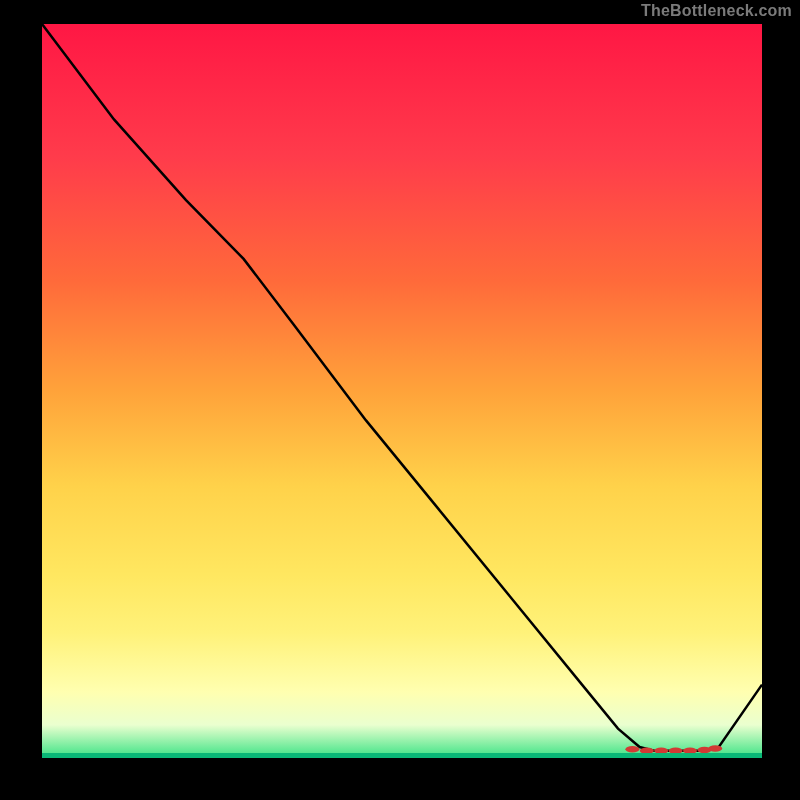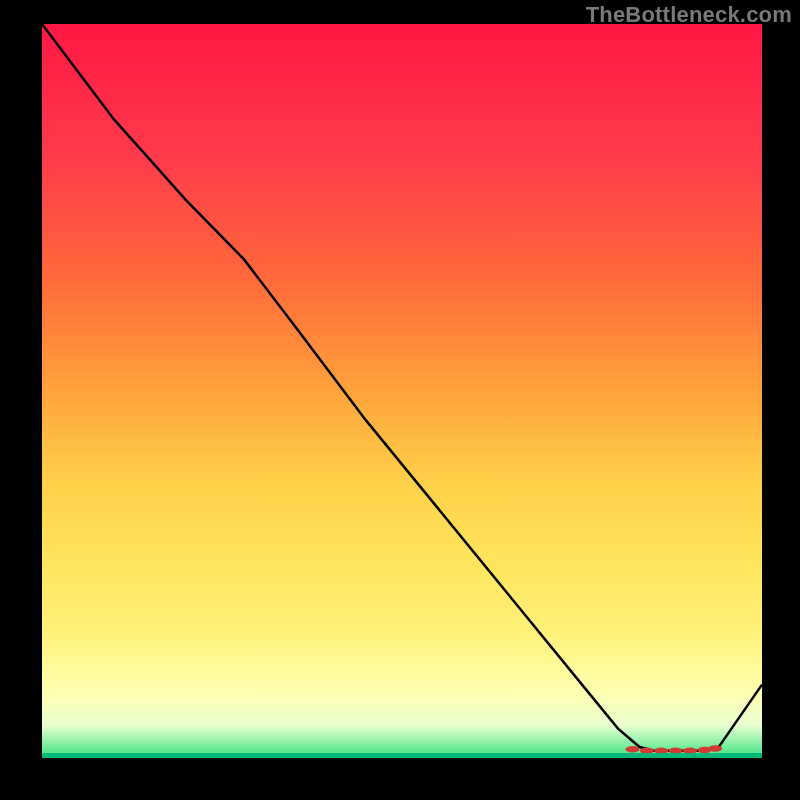--- a/index.html
+++ b/index.html
@@ -15,21 +15,21 @@
     position: relative;
     width: 800px;
     height: 800px;
     background: #000;
   }
   .watermark {
     position: absolute;
     top: 2px;
     right: 8px;
     color: #7a7a7a;
-    font-size: 22px;
+    font-size: 16px;
     font-weight: 600;
     letter-spacing: 0.2px;
     z-index: 10;
   }
   .plot-area {
     position: absolute;
     left: 42px;
     top: 24px;
     width: 720px;
     height: 734px;

